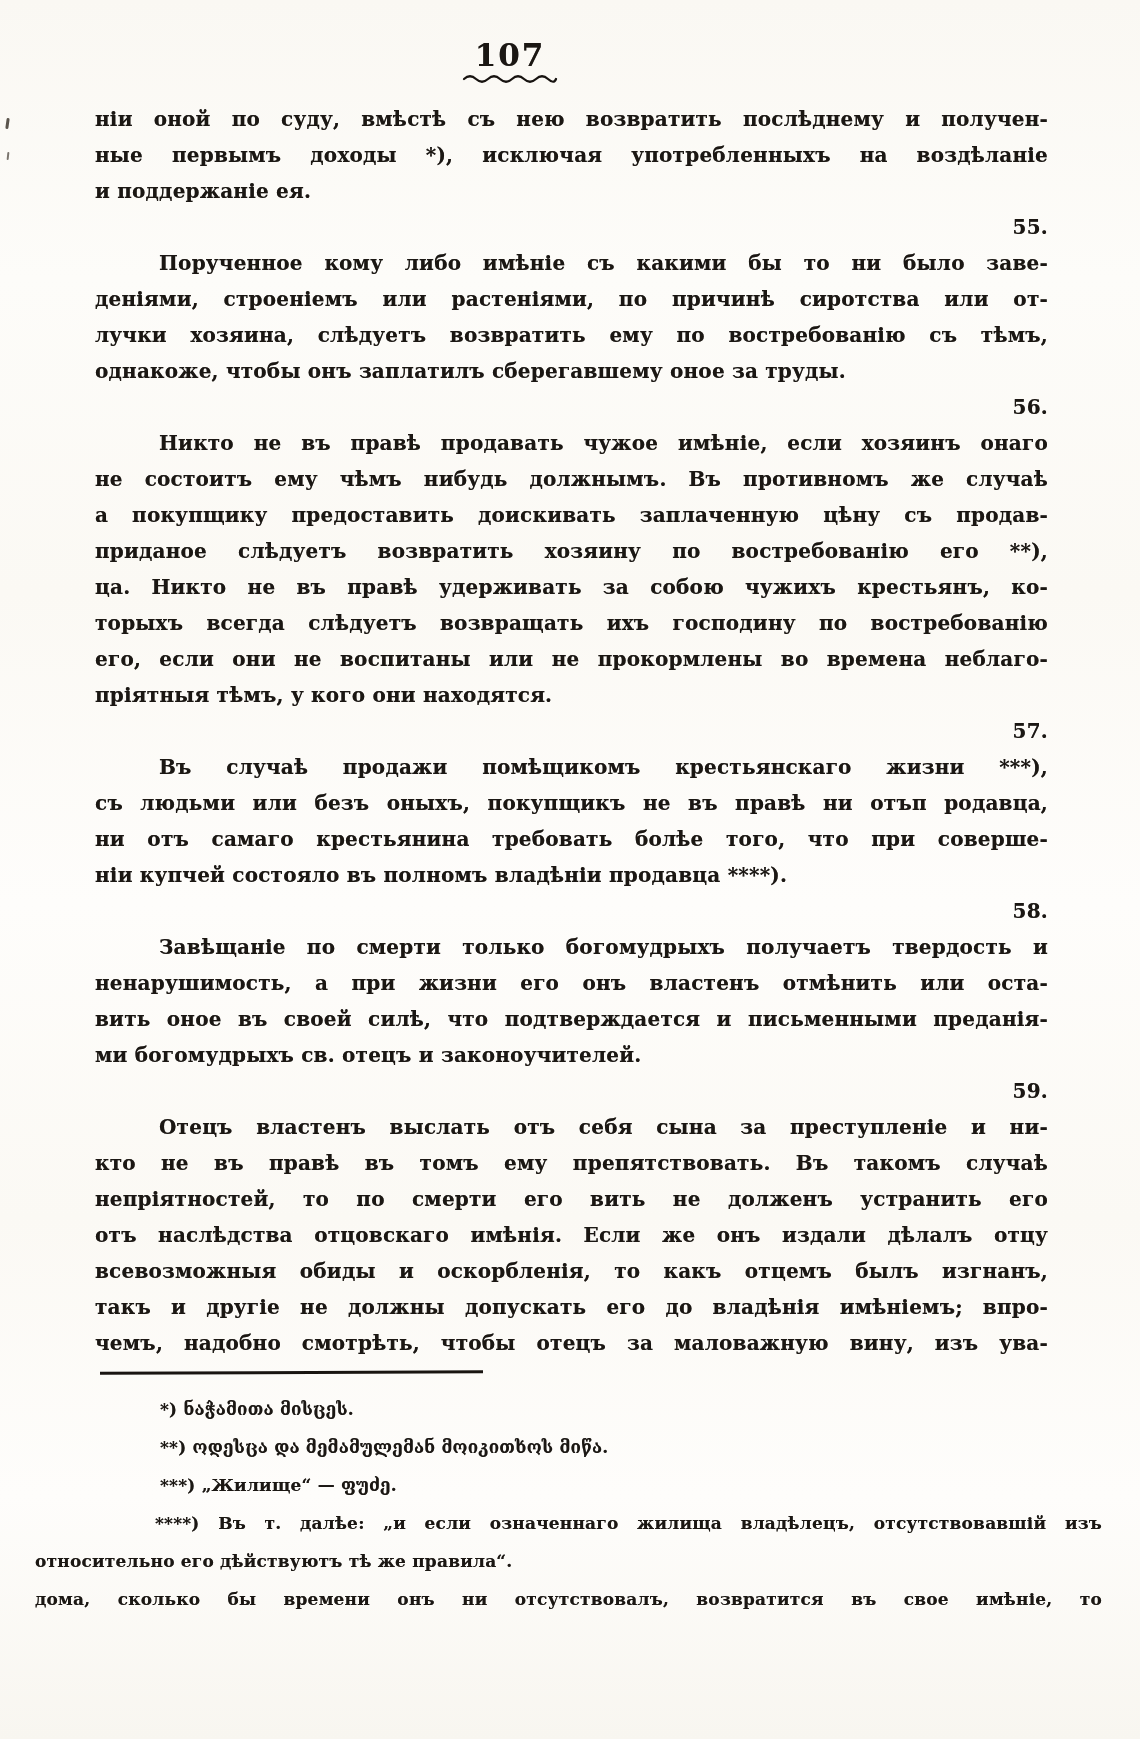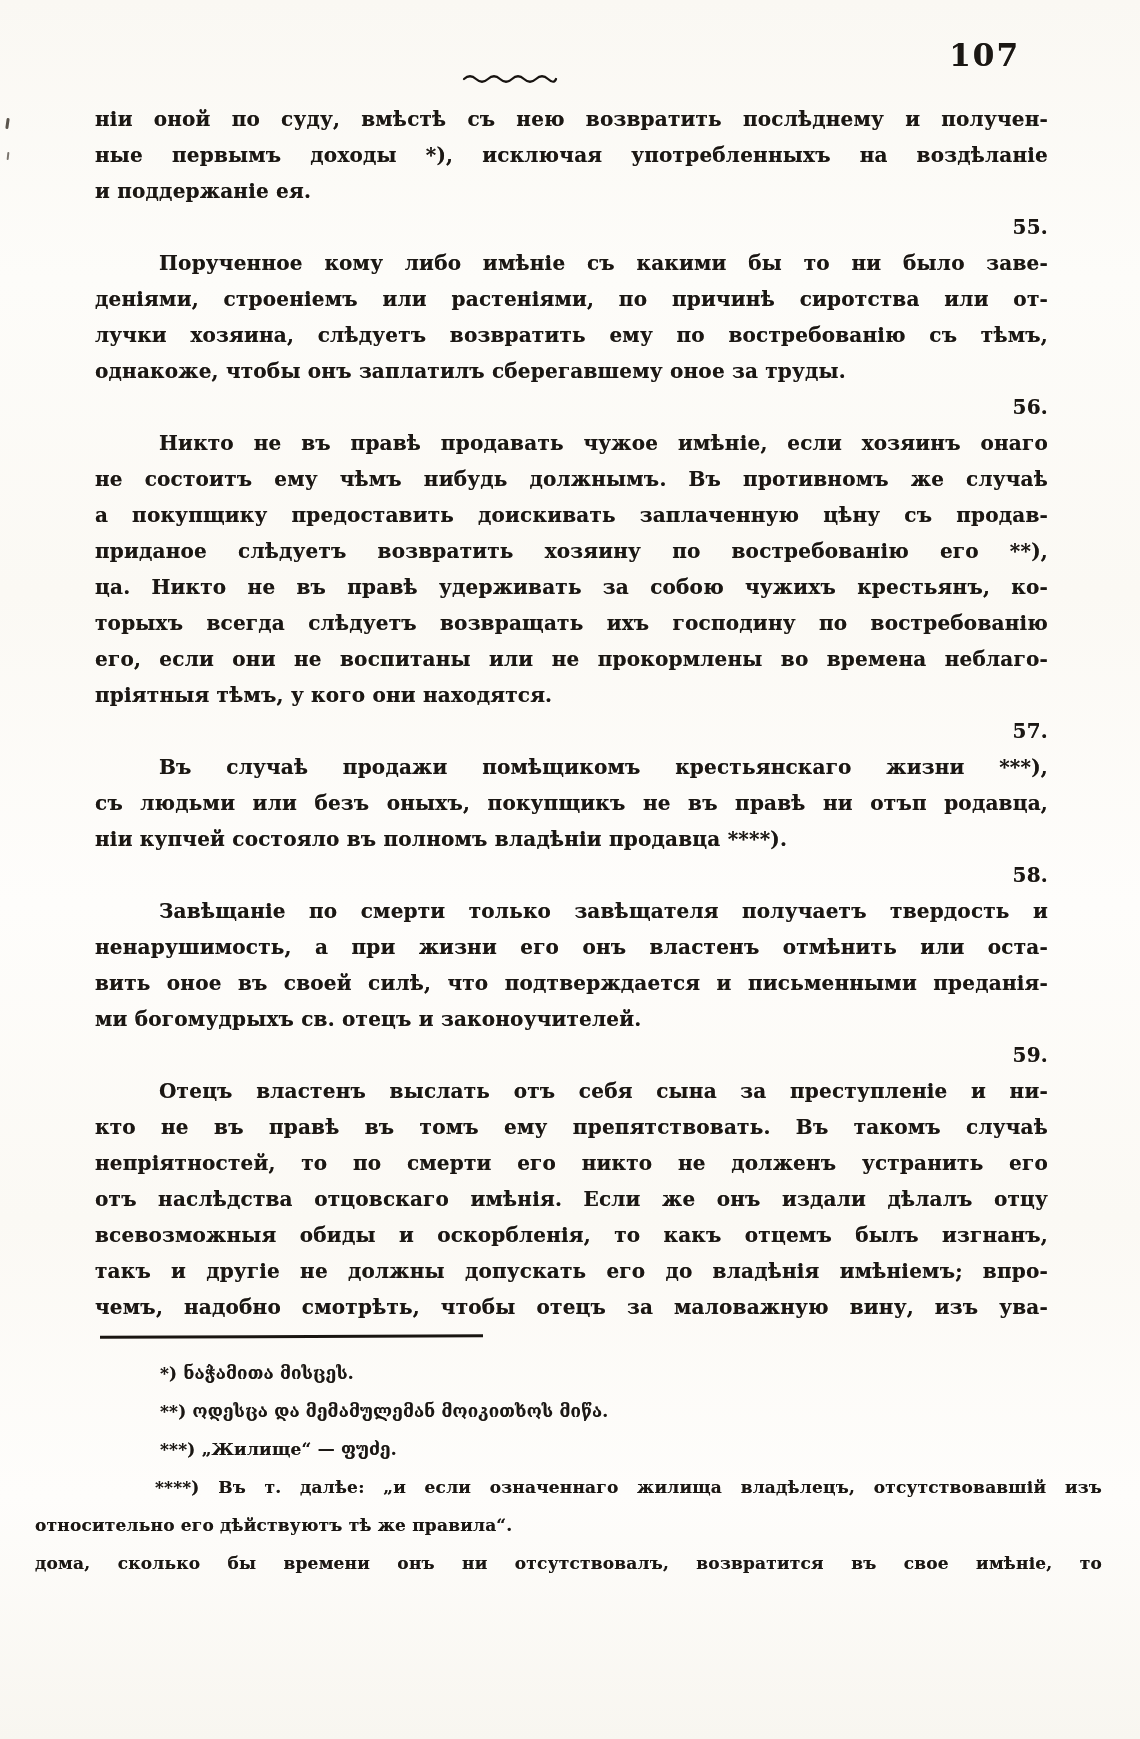--- a/index.html
+++ b/index.html
@@ -18,21 +18,21 @@
     position: relative;
   }
   .page {
     position: relative;
     width: 100%;
     height: 100%;
     padding-top: 38px;
     box-sizing: border-box;
   }
   .page-number-wrap {
-    text-align: right;
+    text-align: center;
     margin-right: 120px; 
   }
   .page-number {
     font-size: 31px;
     font-weight: 700;
     letter-spacing: 2px;
     line-height: 34px;
     text-shadow: 0 0 0.5px rgba(10,8,5,0.6);
   }
   .wavy {
@@ -135,30 +135,31 @@
       <div class="line">не состоитъ ему чѣмъ нибудь должнымъ.  Въ противномъ же случаѣ</div>
       <div class="line">а покупщику предоставить доискивать заплаченную цѣну съ продав-</div>
       <div class="line">приданое  слѣдуетъ возвратить  хозяину по  востребованію  его  **),</div>
       <div class="line">ца.  Никто не въ правѣ удерживать за собою чужихъ крестьянъ, ко-</div>
       <div class="line">торыхъ всегда слѣдуетъ возвращать ихъ господину по востребованію</div>
       <div class="line">его, если они не воспитаны или не прокормлены во времена неблаго-</div>
       <div class="line short">пріятныя тѣмъ, у кого они находятся.</div>
       <div class="heading">57.</div>
       <div class="line indent">Въ случаѣ продажи помѣщикомъ крестьянскаго жизни ***),</div>
       <div class="line">съ людьми или безъ оныхъ, покупщикъ не въ правѣ ни отъп родавца,</div>
+      <div class="line">ни отъ самаго крестьянина требовать болѣе того,  что при соверше-</div>
       <div class="line short">ніи купчей состояло въ полномъ владѣніи продавца ****).</div>
       <div class="heading">58.</div>
-      <div class="line indent">Завѣщаніе по смерти только завѣщателя получаетъ твердость и</div>
+      <div class="line indent">Завѣщаніе по смерти только богомудрыхъ получаетъ твердость и</div>
       <div class="line">ненарушимость, а при жизни его онъ властенъ отмѣнить или оста-</div>
       <div class="line">вить оное въ своей силѣ, что подтверждается и письменными преданія-</div>
       <div class="line short">ми богомудрыхъ св. отецъ и законоучителей.</div>
       <div class="heading">59.</div>
       <div class="line indent">Отецъ властенъ выслать отъ себя сына за преступленіе и ни-</div>
       <div class="line">кто не въ правѣ въ томъ ему препятствовать.  Въ такомъ случаѣ</div>
-      <div class="line">непріятностей, то по смерти его никто не долженъ устранить его</div>
+      <div class="line">непріятностей, то по смерти его вить не долженъ устранить его</div>
       <div class="line">отъ наслѣдства отцовскаго имѣнія. Если же онъ издали дѣлалъ отцу</div>
       <div class="line">всевозможныя обиды и оскорбленія, то какъ отцемъ былъ изгнанъ,</div>
       <div class="line">такъ и другіе не должны допускать его до владѣнія имѣніемъ; впро-</div>
       <div class="line">чемъ, надобно смотрѣть, чтобы отецъ за маловажную вину, изъ ува-</div>
     </div>
 
   <div class="footnote-rule"></div>
 
   <div class="footnotes">
       <div class="fline single">*) ნაჭამითა მისცეს.</div>

